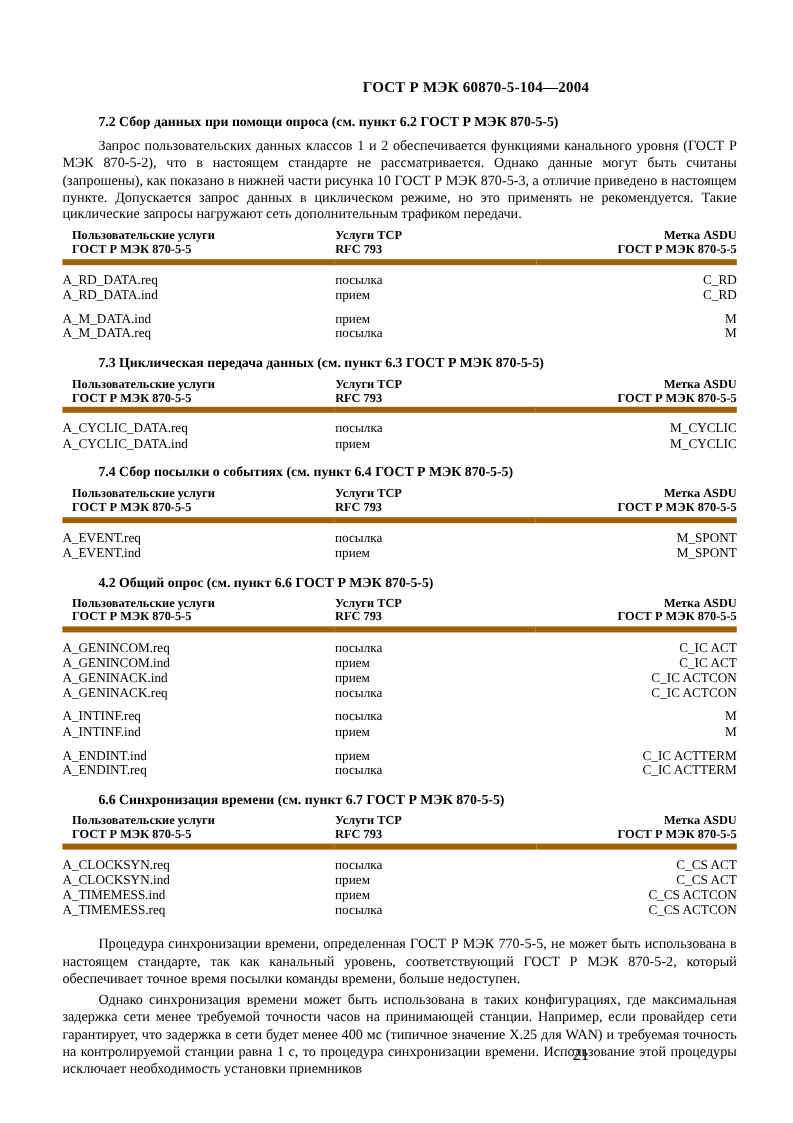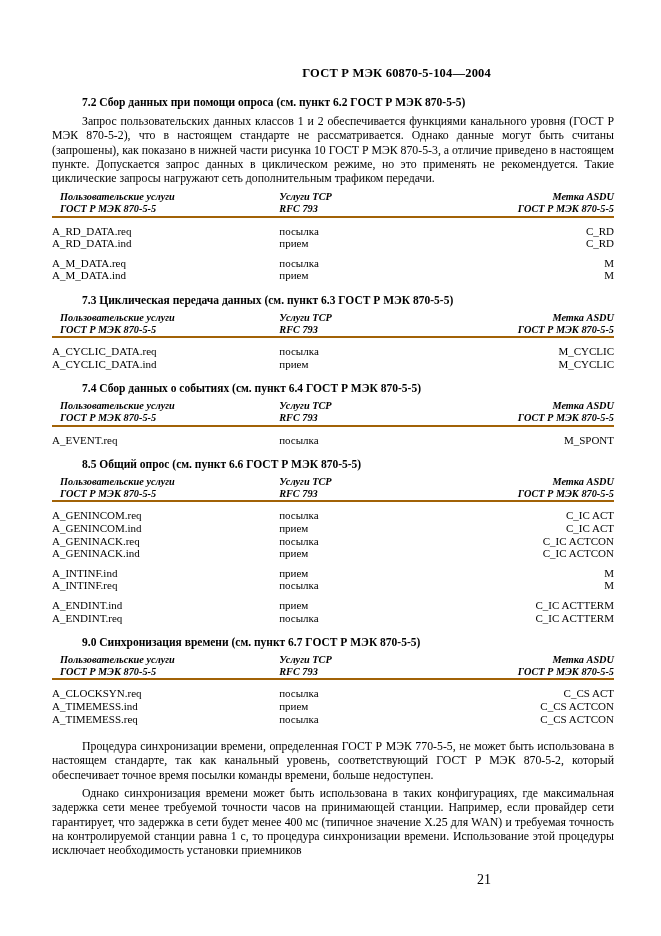--- a/index.html
+++ b/index.html
@@ -68,23 +68,22 @@
   td.c2 { width: 170px; }
   td.c3 { width: 170px; text-align: right; }
   tr.hdr td {
     font-weight: bold;
     font-size: 10.3px;
     line-height: 11.6px;
     padding-bottom: 0;
   }
   tr.hdr td.c1 { padding-left: 8px; }
   tr.hdr.line td {
-    border-bottom: 2px solid #a16207;
+    border-bottom: 5px solid #a16207;
     padding-bottom: 1px;
-    font-style: italic;
   }
   tr.grp-gap td {
     height: 7px;
     line-height: 7px;
     font-size: 0;
   }
   tr.firstrow td { padding-top: 7px; }
   .footer-paras {
     margin-top: 14px;
   }
@@ -133,27 +132,27 @@
       </tr>
       <tr>
         <td class="c1">A_RD_DATA.ind</td>
         <td class="c2">прием</td>
         <td class="c3">C_RD</td>
       </tr>
       <tr class="grp-gap">
             <td colspan="3"></td>
           </tr>
       <tr>
+        <td class="c1">A_M_DATA.ind</td>
+        <td class="c2">прием</td>
+        <td class="c3">M</td>
+      </tr>
+      <tr>
         <td class="c1">A_M_DATA.req</td>
         <td class="c2">посылка</td>
-        <td class="c3">M</td>
-      </tr>
-      <tr>
-        <td class="c1">A_M_DATA.ind</td>
-        <td class="c2">прием</td>
         <td class="c3">M</td>
       </tr>
     </tbody>
       </table>
 
     <div class="sec-head">
       <span>7.3</span>
       <span>Циклическая передача данных</span>
       <span class="reg">(см. пункт 6.3 ГОСТ Р МЭК 870-5-5)</span>
     </div>
@@ -181,21 +180,21 @@
       <tr>
         <td class="c1">A_CYCLIC_DATA.ind</td>
         <td class="c2">прием</td>
         <td class="c3">M_CYCLIC</td>
       </tr>
     </tbody>
       </table>
 
     <div class="sec-head">
       <span>7.4</span>
-      <span>Сбор данных о событиях</span>
+      <span>Сбор посылки о событиях</span>
       <span class="reg">(см. пункт 6.4 ГОСТ Р МЭК 870-5-5)</span>
     </div>
     <table class="svc">
       <tbody>
           <tr class="hdr line">
         <td class="c1">
           <div>Пользовательские услуги</div>
           <div>ГОСТ Р МЭК 870-5-5</div>
         </td>
         <td class="c2">
@@ -205,25 +204,30 @@
         <td class="c3">
           <div>Метка ASDU</div>
           <div>ГОСТ Р МЭК 870-5-5</div>
         </td>
       </tr>
       <tr class="firstrow">
         <td class="c1">A_EVENT.req</td>
         <td class="c2">посылка</td>
         <td class="c3">M_SPONT</td>
       </tr>
-    </tbody>
-      </table>
-
-    <div class="sec-head">
-      <span>8.5</span>
+      <tr>
+        <td class="c1">A_EVENT.ind</td>
+        <td class="c2">прием</td>
+        <td class="c3">M_SPONT</td>
+      </tr>
+    </tbody>
+      </table>
+
+    <div class="sec-head">
+      <span>4.2</span>
       <span>Общий опрос</span>
       <span class="reg">(см. пункт 6.6 ГОСТ Р МЭК 870-5-5)</span>
     </div>
     <table class="svc">
       <tbody>
           <tr class="hdr line">
         <td class="c1">
           <div>Пользовательские услуги</div>
           <div>ГОСТ Р МЭК 870-5-5</div>
         </td>
@@ -240,60 +244,60 @@
         <td class="c1">A_GENINCOM.req</td>
         <td class="c2">посылка</td>
         <td class="c3">C_IC ACT</td>
       </tr>
       <tr>
         <td class="c1">A_GENINCOM.ind</td>
         <td class="c2">прием</td>
         <td class="c3">C_IC ACT</td>
       </tr>
       <tr>
+        <td class="c1">A_GENINACK.ind</td>
+        <td class="c2">прием</td>
+        <td class="c3">C_IC ACTCON</td>
+      </tr>
+      <tr>
         <td class="c1">A_GENINACK.req</td>
         <td class="c2">посылка</td>
-        <td class="c3">C_IC ACTCON</td>
-      </tr>
-      <tr>
-        <td class="c1">A_GENINACK.ind</td>
-        <td class="c2">прием</td>
         <td class="c3">C_IC ACTCON</td>
       </tr>
       <tr class="grp-gap">
             <td colspan="3"></td>
           </tr>
       <tr>
+        <td class="c1">A_INTINF.req</td>
+        <td class="c2">посылка</td>
+        <td class="c3">M</td>
+      </tr>
+      <tr>
         <td class="c1">A_INTINF.ind</td>
         <td class="c2">прием</td>
-        <td class="c3">M</td>
-      </tr>
-      <tr>
-        <td class="c1">A_INTINF.req</td>
-        <td class="c2">посылка</td>
         <td class="c3">M</td>
       </tr>
       <tr class="grp-gap">
             <td colspan="3"></td>
           </tr>
       <tr>
         <td class="c1">A_ENDINT.ind</td>
         <td class="c2">прием</td>
         <td class="c3">C_IC ACTTERM</td>
       </tr>
       <tr>
         <td class="c1">A_ENDINT.req</td>
         <td class="c2">посылка</td>
         <td class="c3">C_IC ACTTERM</td>
       </tr>
     </tbody>
       </table>
 
     <div class="sec-head">
-      <span>9.0</span>
+      <span>6.6</span>
       <span>Синхронизация времени</span>
       <span class="reg">(см. пункт 6.7 ГОСТ Р МЭК 870-5-5)</span>
     </div>
     <table class="svc">
       <tbody>
           <tr class="hdr line">
         <td class="c1">
           <div>Пользовательские услуги</div>
           <div>ГОСТ Р МЭК 870-5-5</div>
         </td>
@@ -302,20 +306,25 @@
           <div>RFC 793</div>
         </td>
         <td class="c3">
           <div>Метка ASDU</div>
           <div>ГОСТ Р МЭК 870-5-5</div>
         </td>
       </tr>
       <tr class="firstrow">
         <td class="c1">A_CLOCKSYN.req</td>
         <td class="c2">посылка</td>
+        <td class="c3">C_CS ACT</td>
+      </tr>
+      <tr>
+        <td class="c1">A_CLOCKSYN.ind</td>
+        <td class="c2">прием</td>
         <td class="c3">C_CS ACT</td>
       </tr>
       <tr>
         <td class="c1">A_TIMEMESS.ind</td>
         <td class="c2">прием</td>
         <td class="c3">C_CS ACTCON</td>
       </tr>
       <tr>
         <td class="c1">A_TIMEMESS.req</td>
         <td class="c2">посылка</td>

